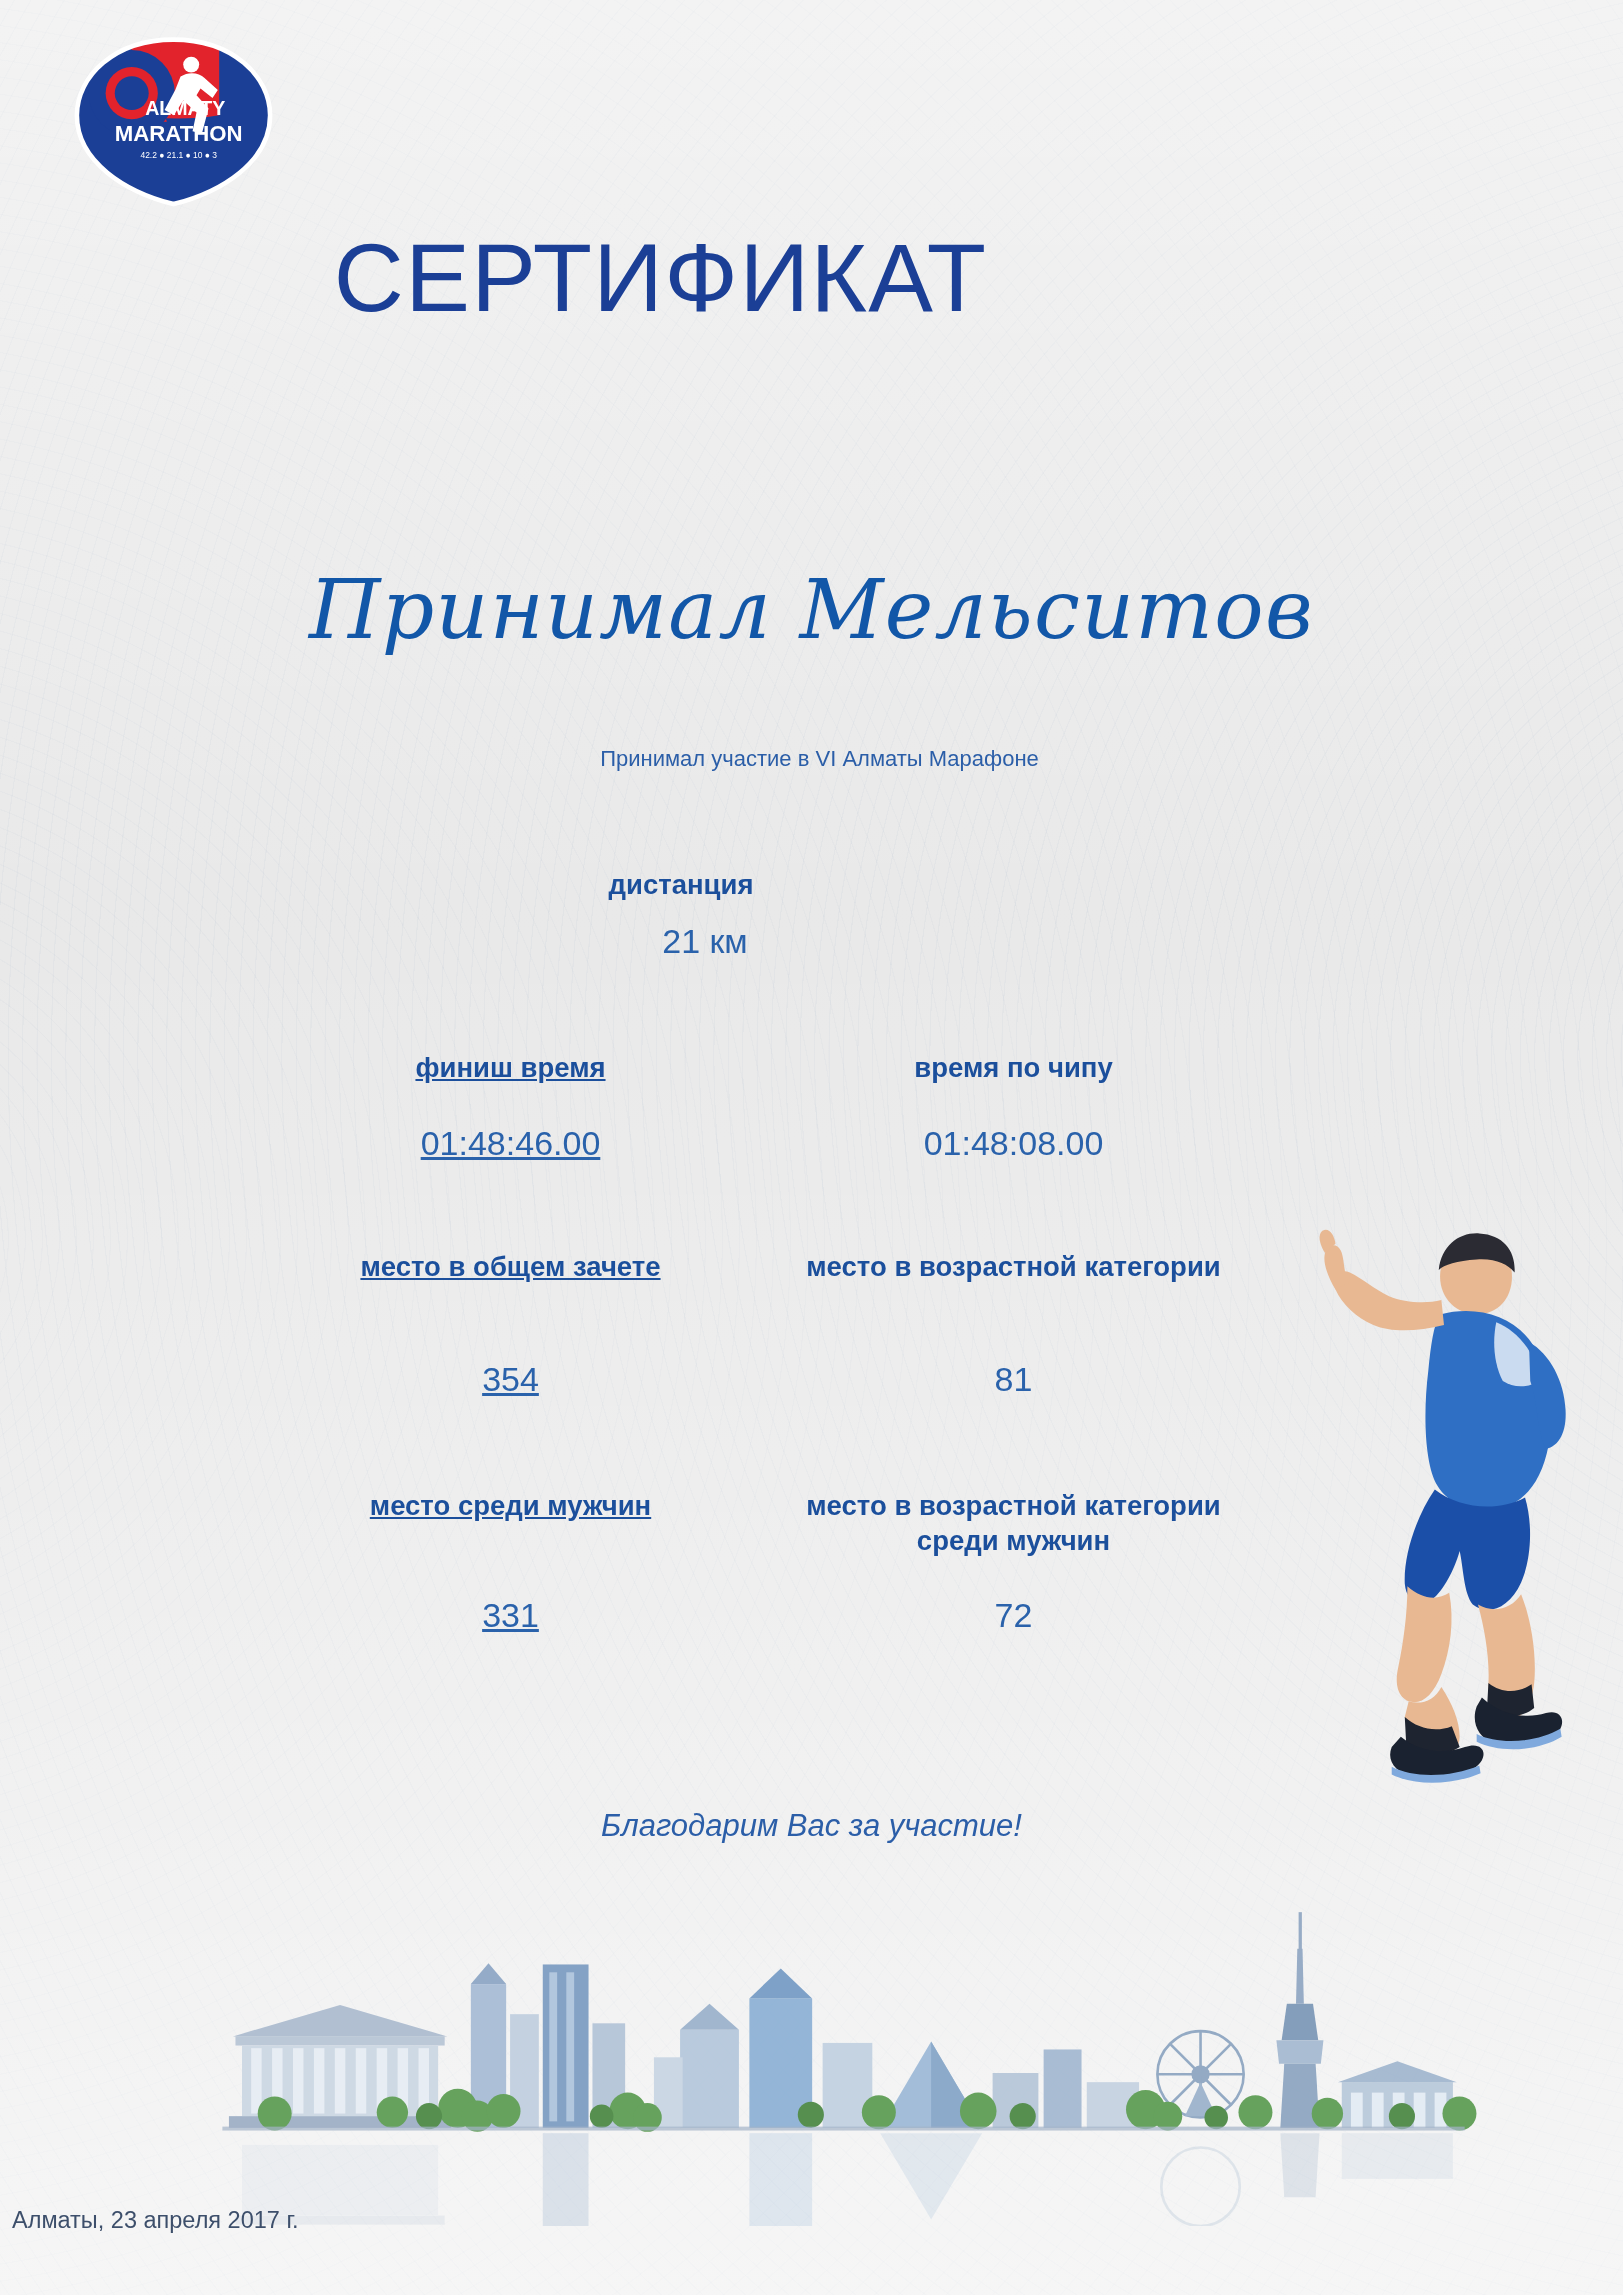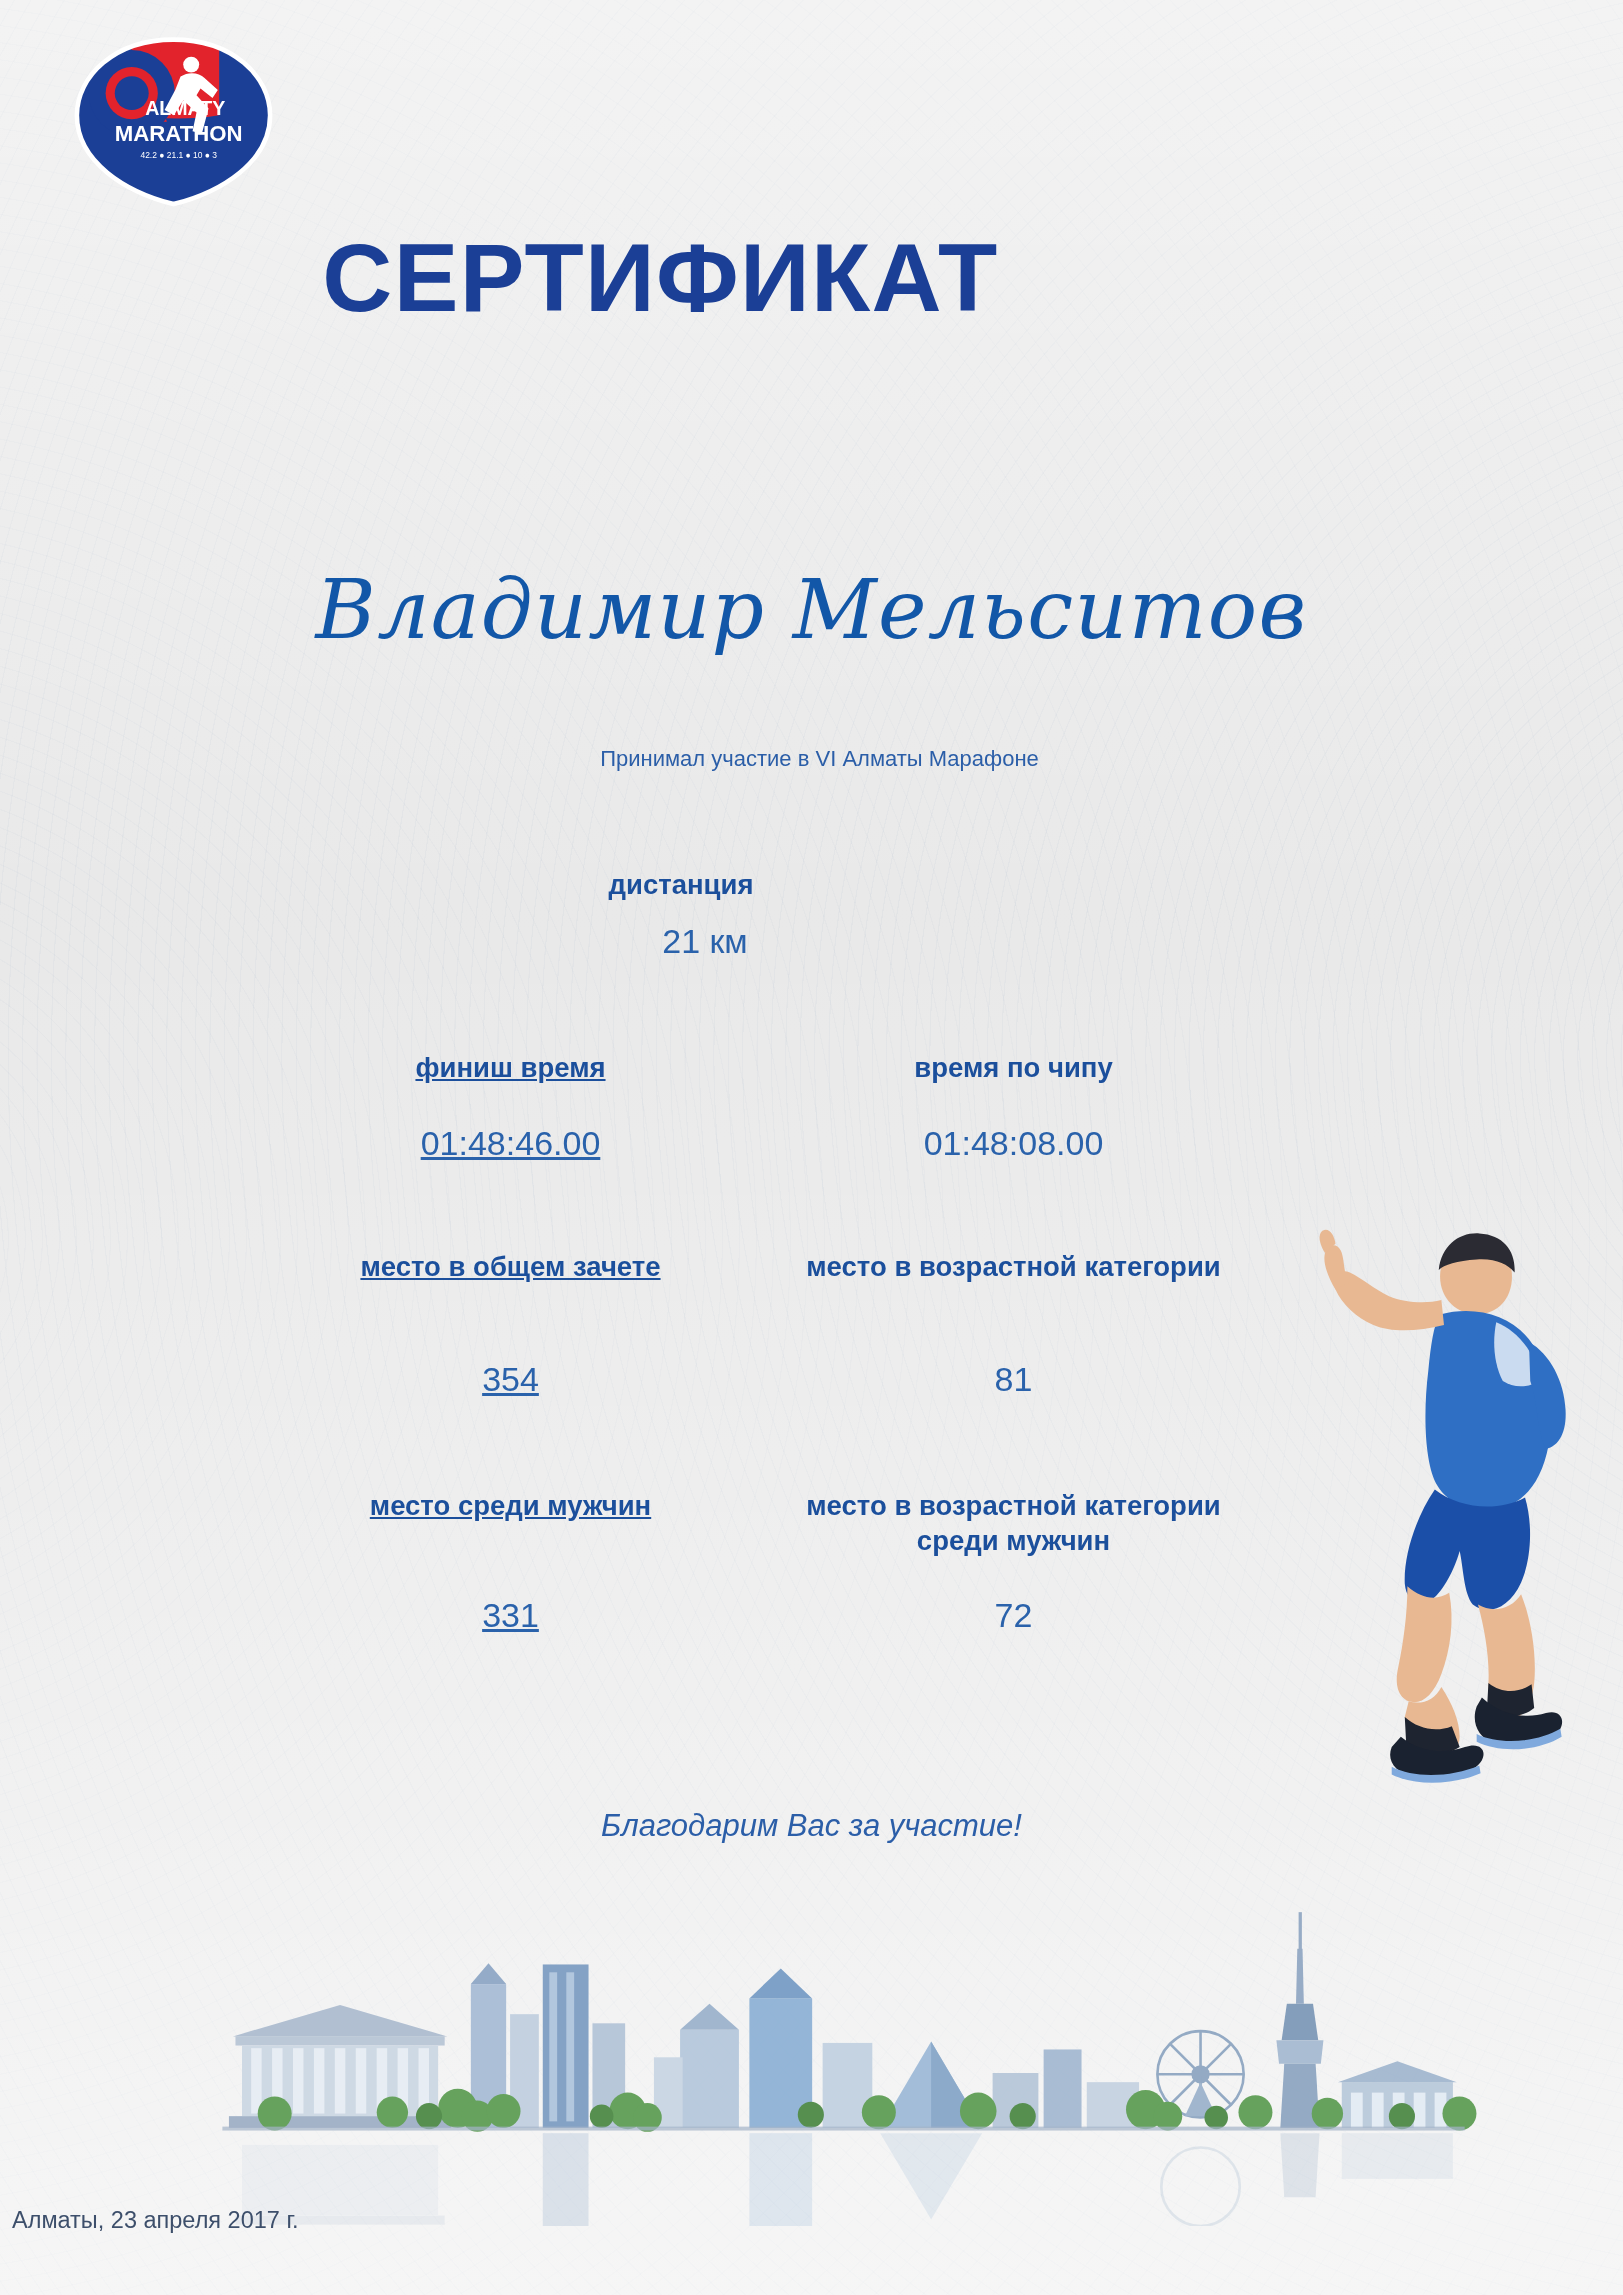--- a/index.html
+++ b/index.html
@@ -65,21 +65,21 @@
   
   .title-block {
     position: absolute;
     left: 0;
     top: 229px;
     width: 1321px;
     text-align: center;
   }
   .title-main {
     font-size: 97px;
-    font-weight: bold;
+    font-weight: normal;
     letter-spacing: 1.3px;
     color: #1b3f96;
     line-height: 1.0;
     white-space: nowrap;
   }
   .title-sub {
     margin-top: 14.4px;
     font-size: 48px;
     font-weight: bold;
     letter-spacing: 0.7px;
@@ -216,21 +216,21 @@
       <text x="178" y="120" font-family="Liberation Sans, sans-serif" font-size="30" font-weight="bold" fill="#ffffff" text-anchor="middle">ALMATY</text>
       <text x="168" y="160" font-family="Liberation Sans, sans-serif" font-size="34" font-weight="bold" fill="#ffffff" text-anchor="middle">MARATHON</text>
       <text x="168" y="186" font-family="Liberation Sans, sans-serif" font-size="13" fill="#ffffff" text-anchor="middle">42.2 ● 21.1 ● 10 ● 3</text>
     </svg>
   </div>
 
   <div class="title-block">
     <div class="title-main">СЕРТИФИКАТ</div>
   </div>
 
-  <div class="participant-name">Владимир Мельситов</div>
+  <div class="participant-name">Принимал Мельситов</div>
 
   <div class="subtitle-line">Принимал участие в VI Алматы Марафоне</div>
 
   <div class="stat-label distance-label">дистанция</div>
   <div class="stat-value distance-value">21 км</div>
 
   <div class="stat-label col-left row1-label">финиш время</div>
   <div class="stat-value col-left row1-value">01:48:46.00</div>
 
   <div class="stat-label col-right row1-label">время по чипу</div>

